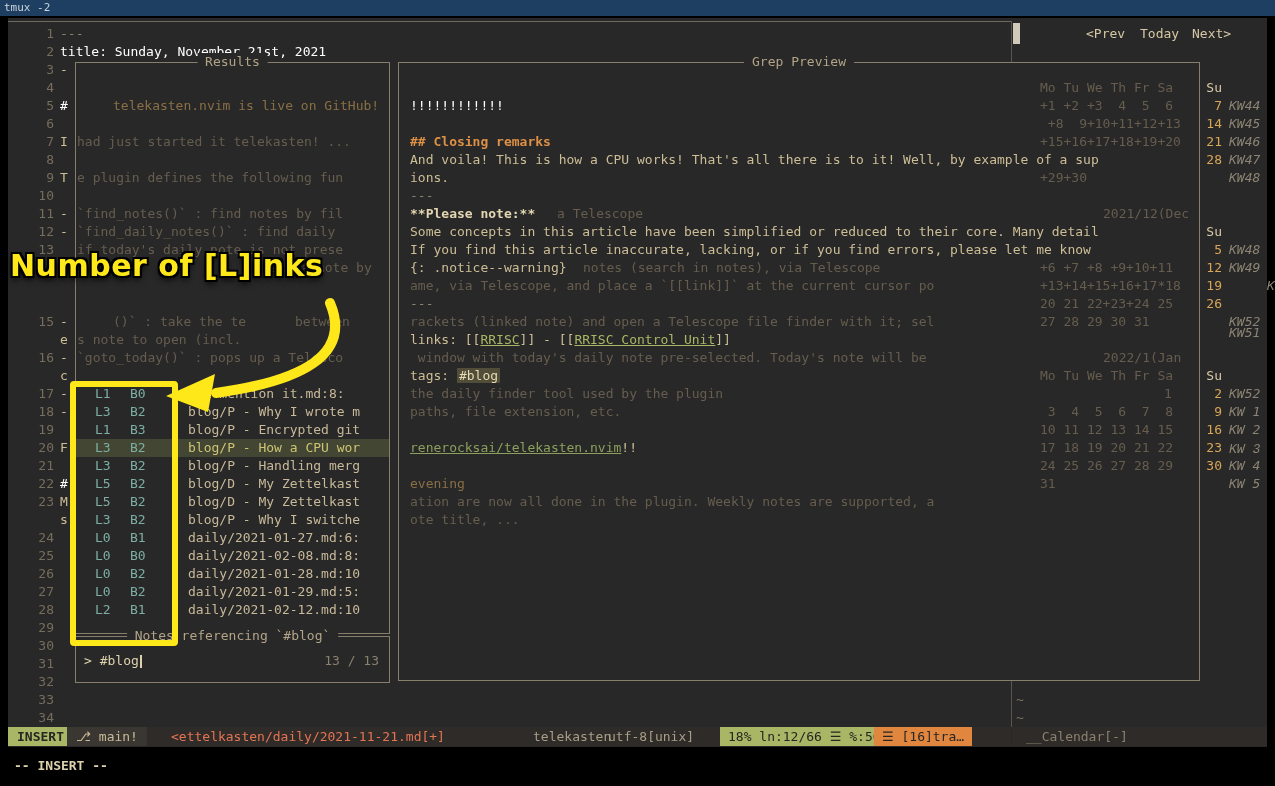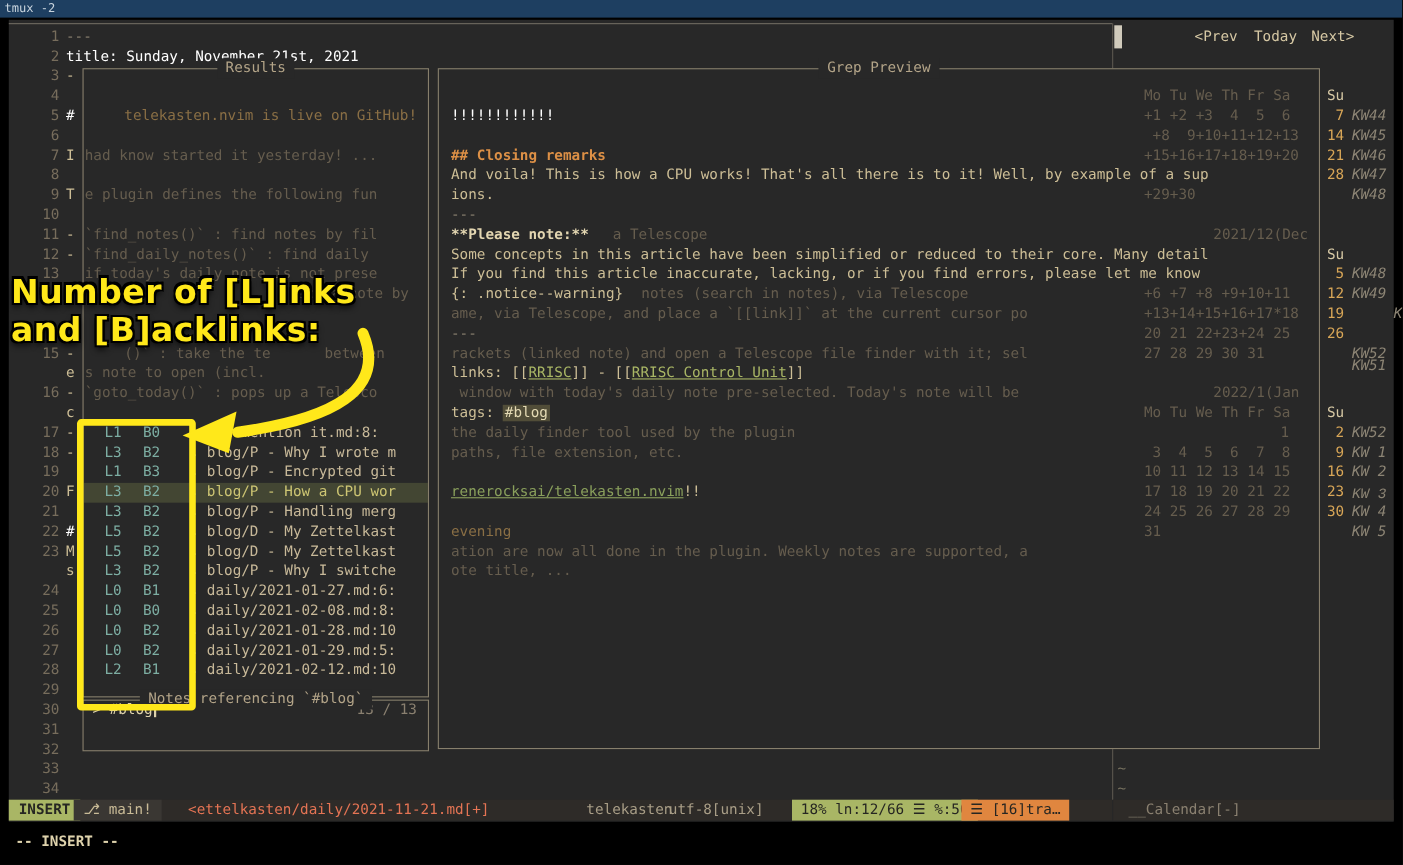--- a/index.html
+++ b/index.html
@@ -35,21 +35,21 @@
   #prompt-window{left:75px;top:636px;width:313px;height:45px;}
   .ritem{position:absolute;left:0;width:100%;height:18px;line-height:18px;}
   .ritem.sel{background:rgba(163,177,92,0.22);}
   .lb{position:absolute;left:19px;color:#7daea3;}
   .bb{position:absolute;left:54px;color:#7daea3;}
   .ficon{position:absolute;left:96px;color:#6d8fd4;font-weight:bold;}
   .fname{position:absolute;left:112px;color:#c8b999;white-space:pre;}
   .ritem.sel .fname{color:#cdc573;}
   .prow{position:absolute;left:11px;height:18px;line-height:18px;white-space:pre;}
   .faint-abs{position:absolute;height:18px;line-height:18px;white-space:pre;}
-  .prompt-row{position:absolute;left:8px;top:0;right:8px;height:18px;line-height:18px;}
+  .prompt-row{position:absolute;left:8px;top:15px;right:8px;height:18px;line-height:18px;}
   .prompt-text{color:#ded2ac;white-space:pre;}
   .caret{display:inline-block;width:2px;height:13px;background:#ded2ac;vertical-align:middle;margin-left:1px;}
   .counter{position:absolute;right:2px;top:0;color:#8a8070;}
   
   #calendar-layer{position:absolute;inset:0;z-index:3;}
   .cday{position:absolute;left:1198px;width:24px;text-align:right;height:18px;line-height:18px;}
   .cday.num{color:#d8a657;}
   .cday.su{color:#d6c8a4;}
   .ckw{position:absolute;left:1229px;height:18px;line-height:18px;font-style:italic;color:#8c8474;}
   .cal-btn{position:absolute;top:25px;height:18px;line-height:18px;color:#d6c8a4;z-index:3;}
@@ -312,21 +312,21 @@
           <div class="prow" style="top: 412px;"><span class="seg faint-amber">evening</span></div>
         </div>
     </div>
   </div>
 
   <div class="win" id="results-window">
     <span class="win-title">Results</span>
     <div class="win-inner">
       <div id="results-faint">
           <span class="faint-abs faint-amber" style="left: 1px; top: 34px; padding-left: 36px;">telekasten.nvim is live on GitHub!</span>
-          <span class="faint-abs faint" style="left: 1px; top: 70px;">had know started it yesterday! ...</span>
+          <span class="faint-abs faint" style="left: 1px; top: 70px;">had just started it telekasten! ...</span>
           <span class="faint-abs faint" style="left: 1px; top: 106px;">e plugin defines the following fun</span>
           <span class="faint-abs faint" style="left: 1px; top: 142px;">`find_notes()` : find notes by fil</span>
           <span class="faint-abs faint" style="left: 1px; top: 160px;">`find_daily_notes()` : find daily</span>
           <span class="faint-abs faint" style="left: 1px; top: 178px;">if today's daily note is not prese</span>
           <span class="faint-abs faint" style="left: 194px; top: 196px;">ect a note by</span>
           <span class="faint-abs faint" style="left: 37px; top: 250px;">()` : take the te</span>
           <span class="faint-abs faint" style="left: 219px; top: 250px;">between</span>
           <span class="faint-abs faint" style="left: 1px; top: 268px;">s note to open (incl. </span>
           <span class="faint-abs faint" style="left: 1px; top: 286px;">`goto_today()` : pops up a Telesco</span>
         </div>
@@ -438,16 +438,15 @@
 
   <div class="cmdline">-- INSERT --</div>
 
   <div class="hl-box"></div>
   <svg class="arrow-svg" width="1275" height="786" viewBox="0 0 1275 786">
     <path d="M 330 303 C 352 355 302 381 216 393" fill="none" stroke="#ffe81a" stroke-width="10" stroke-linecap="round"></path>
     <polygon points="166,396 215,374 208,412" fill="#ffe81a"></polygon>
   </svg>
   <div class="annotation">
     <div>Number of [L]inks</div>
-    <div>and [B]acklinks:</div>
   </div>
 
 </div>
 
 </body></html>

